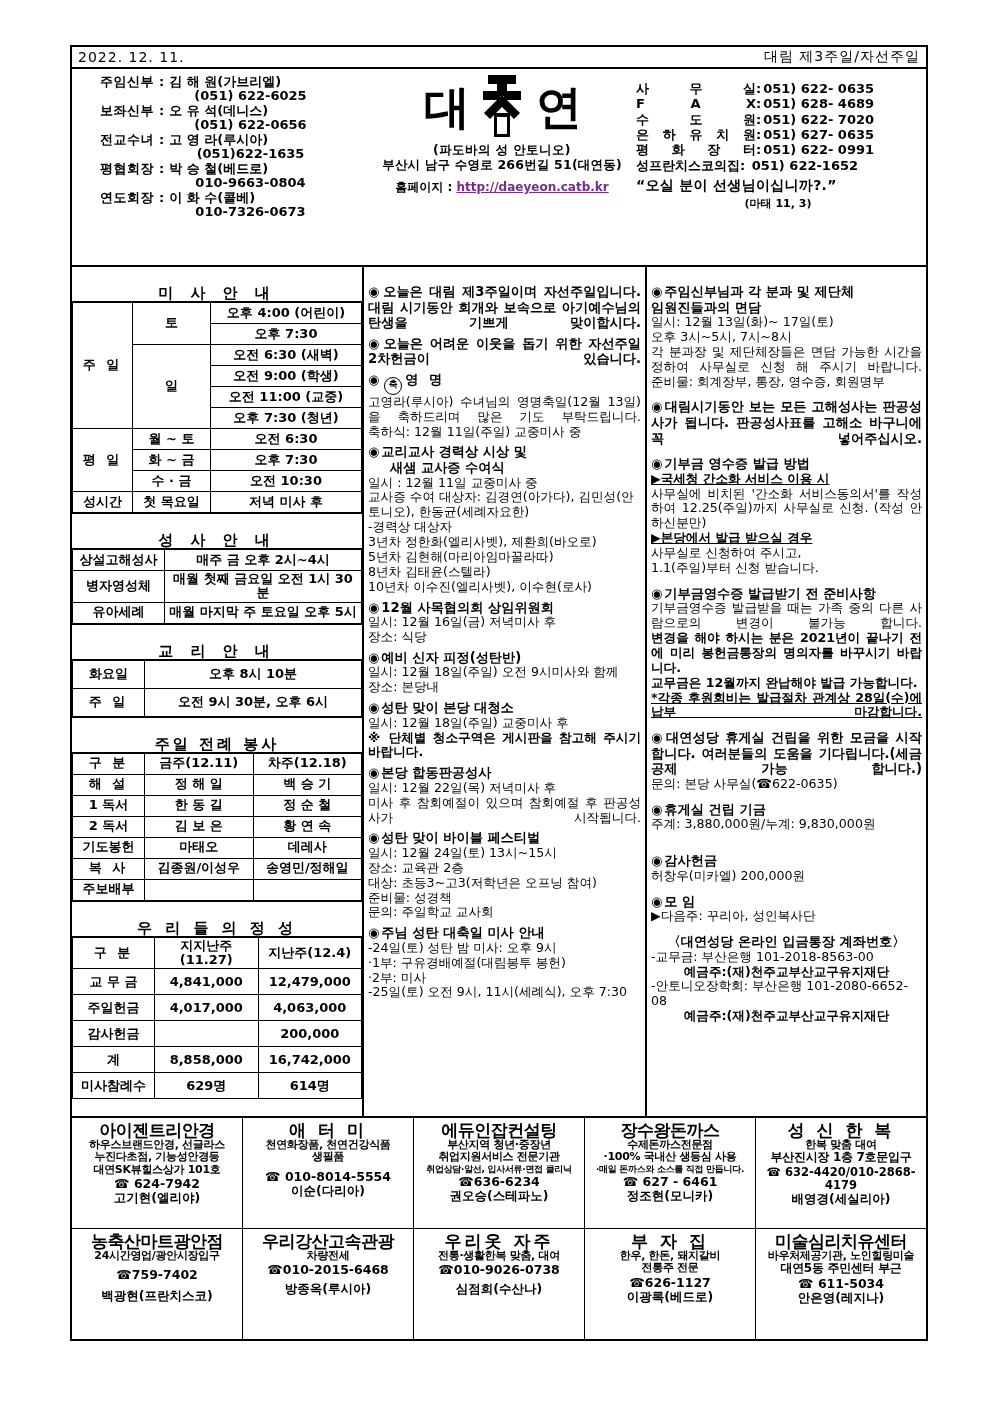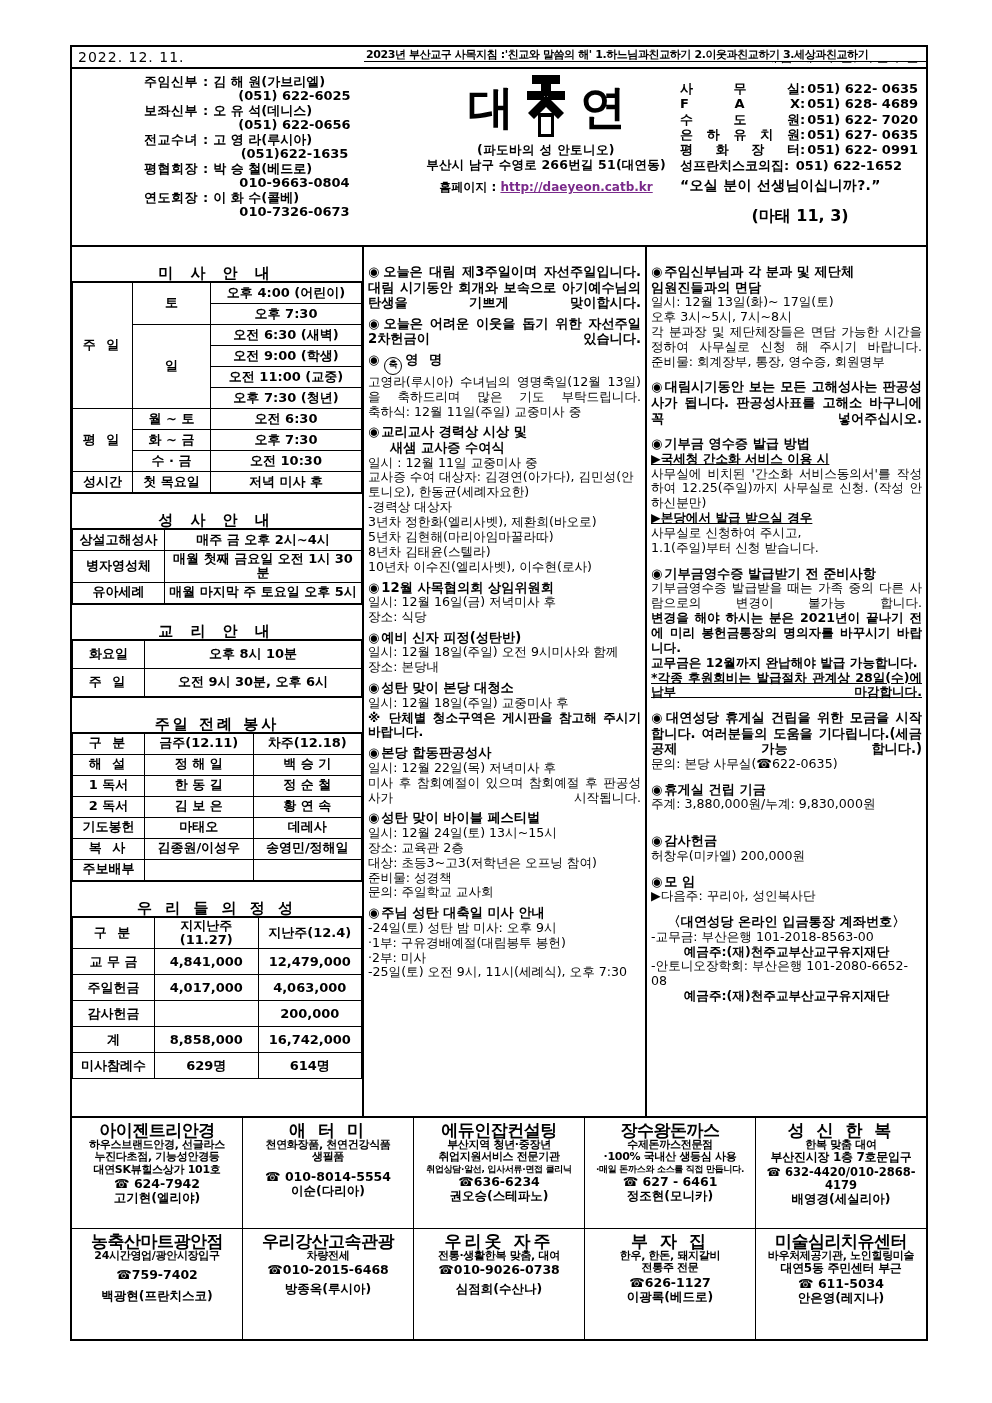--- a/index.html
+++ b/index.html
@@ -45,23 +45,22 @@
   }
   .datebar .d-right {
     font-size: 14px;
     letter-spacing: 1px;
   }
 
   
   .header {
     display: flex;
     border-bottom: 2px solid #000;
-    height: 178px;
-    box-sizing: border-box;
-    padding-left: 44px;
+    height: 198px;
+    box-sizing: border-box;
   }
   .hdr-left {
     width: 300px;
     padding: 6px 4px 0 6px;
     box-sizing: border-box;
   }
   .staff-row {
     font-size: 13px;
     font-weight: bold;
     line-height: 1.0;
@@ -148,24 +147,24 @@
   .contact-line .cl-label span { display: inline-block; }
   .contact-line .cl-num { margin-left: 2px; }
   .verse {
     font-size: 14px;
     font-weight: bold;
     text-align: left;
     margin-top: 4px;
     letter-spacing: 0.3px;
   }
   .verse-ref {
-    font-size: 16px;
+    font-size: 11px;
     font-weight: bold;
     text-align: center;
-    margin-top: 11px;
+    margin-top: 1px;
   }
 
   
   .body-area {
     display: flex;
     flex: 1;
     border-bottom: 2px solid #000;
     min-height: 0;
   }
   .col-left {
@@ -435,21 +434,20 @@
           <span>&nbsp;</span>
           <span class="cl-num">051) 622-1652</span>
       </div>
       <div class="verse">“오실 분이 선생님이십니까?.”</div>
       <div class="verse-ref">(마태 11, 3)</div>
     </div>
   </div>
 
   <div class="body-area">
 
-    <div class="banner-strip">2023년 부산교구 사목지침 :'친교와 말씀의 해' 1.하느님과친교하기 2.이웃과친교하기 3.세상과친교하기</div>
 
     <div class="col-left">
 
       <div class="sect-title first">미 사 안 내</div>
       <table class="bt">
         <colgroup>
             <col style="width:60px">
             <col style="width:78px">
             <col>
           </colgroup>

